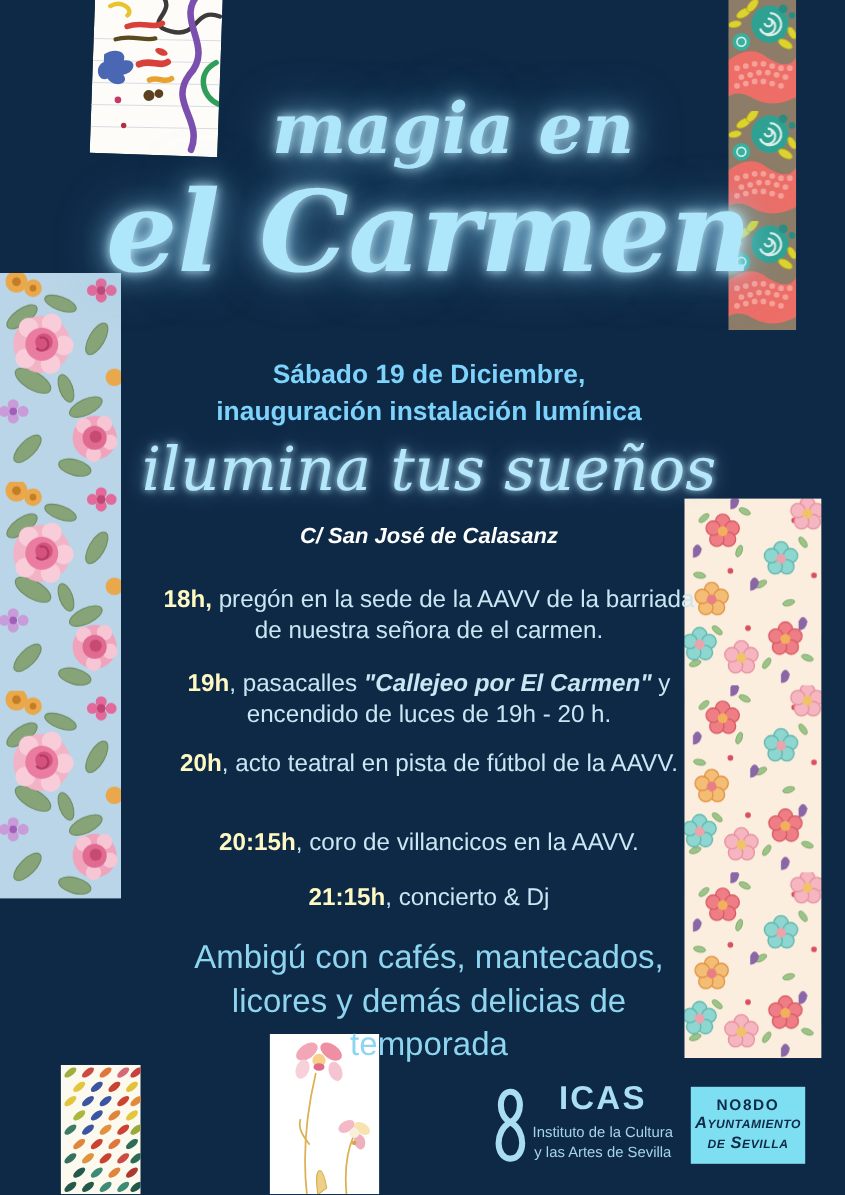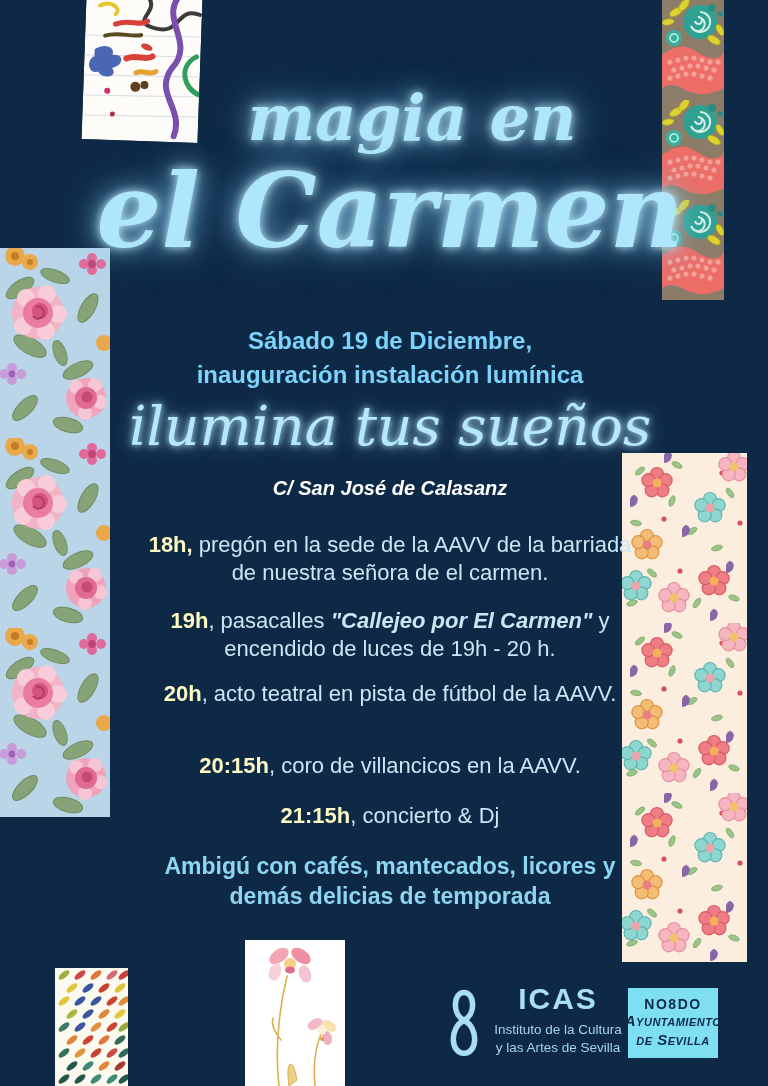--- a/index.html
+++ b/index.html
@@ -29,28 +29,28 @@
   .title1{top:86px;font-size:64px;font-weight:700;line-height:1;white-space:nowrap;left:calc(50% + 28px);}
   .title2{top:160px;font-size:102px;font-weight:700;line-height:1;white-space:nowrap;}
   .dateblock{top:324px;width:560px;font-size:24px;font-weight:700;color:#7dd3fc;line-height:1.4;}
   .tagline{top:396px;font-size:55px;font-weight:400;line-height:1.1;white-space:nowrap;
     color:#b5e8fb;text-shadow:0 0 7px rgba(195,238,255,.95),0 0 18px rgba(150,218,250,.65);}
   .address{top:477px;font-size:20px;font-weight:700;font-style:italic;color:#ffffff;white-space:nowrap;}
   .sched{width:502px;font-size:22px;color:#c9e6f3;line-height:1.28;}
   .sched .t{font-weight:700;color:#fef9c3;}
   .sched .q{font-weight:700;font-style:italic;}
   .s1{top:531px}.s2{top:607px}.s3{top:680px}.s4{top:752px}.s5{top:802px}
-  .ambigu{top:851px;width:502px;font-size:23px;font-weight:700;color:#8ed5f0;line-height:1.32;}
+  .ambigu{top:851px;width:502px;font-size:30px;font-weight:400;color:#8ed5f0;line-height:1.32;}
 
   
   .icas8{left:444px;top:987px;width:40px;height:70px;}
-  .icasblock{left:494px;top:984px;width:128px;text-align:center;}
+  .icasblock{left:484px;top:984px;width:128px;text-align:center;}
   .icas-acr{font-size:30px;font-weight:600;letter-spacing:2px;color:#a9def5;line-height:1;}
   .icas-name{font-size:13.5px;color:#a5d4ea;line-height:1.3;margin-top:7px;}
-  .badge{left:628px;top:988px;width:90px;height:70px;background:#7edff2;
+  .badge{left:628px;top:988px;width:104px;height:70px;background:#7edff2;
     display:flex;flex-direction:column;align-items:center;justify-content:center;color:#0d2a47;}
   .motto{font-size:14px;font-weight:700;letter-spacing:1.5px;line-height:1.1;}
   .badge-line{font-size:15px;font-weight:600;font-variant:small-caps;letter-spacing:.5px;line-height:1.25;font-style:italic;}
 </style>
 </head>
 <body>
 
 <div class="poster">
 
   <div class="img paper">

